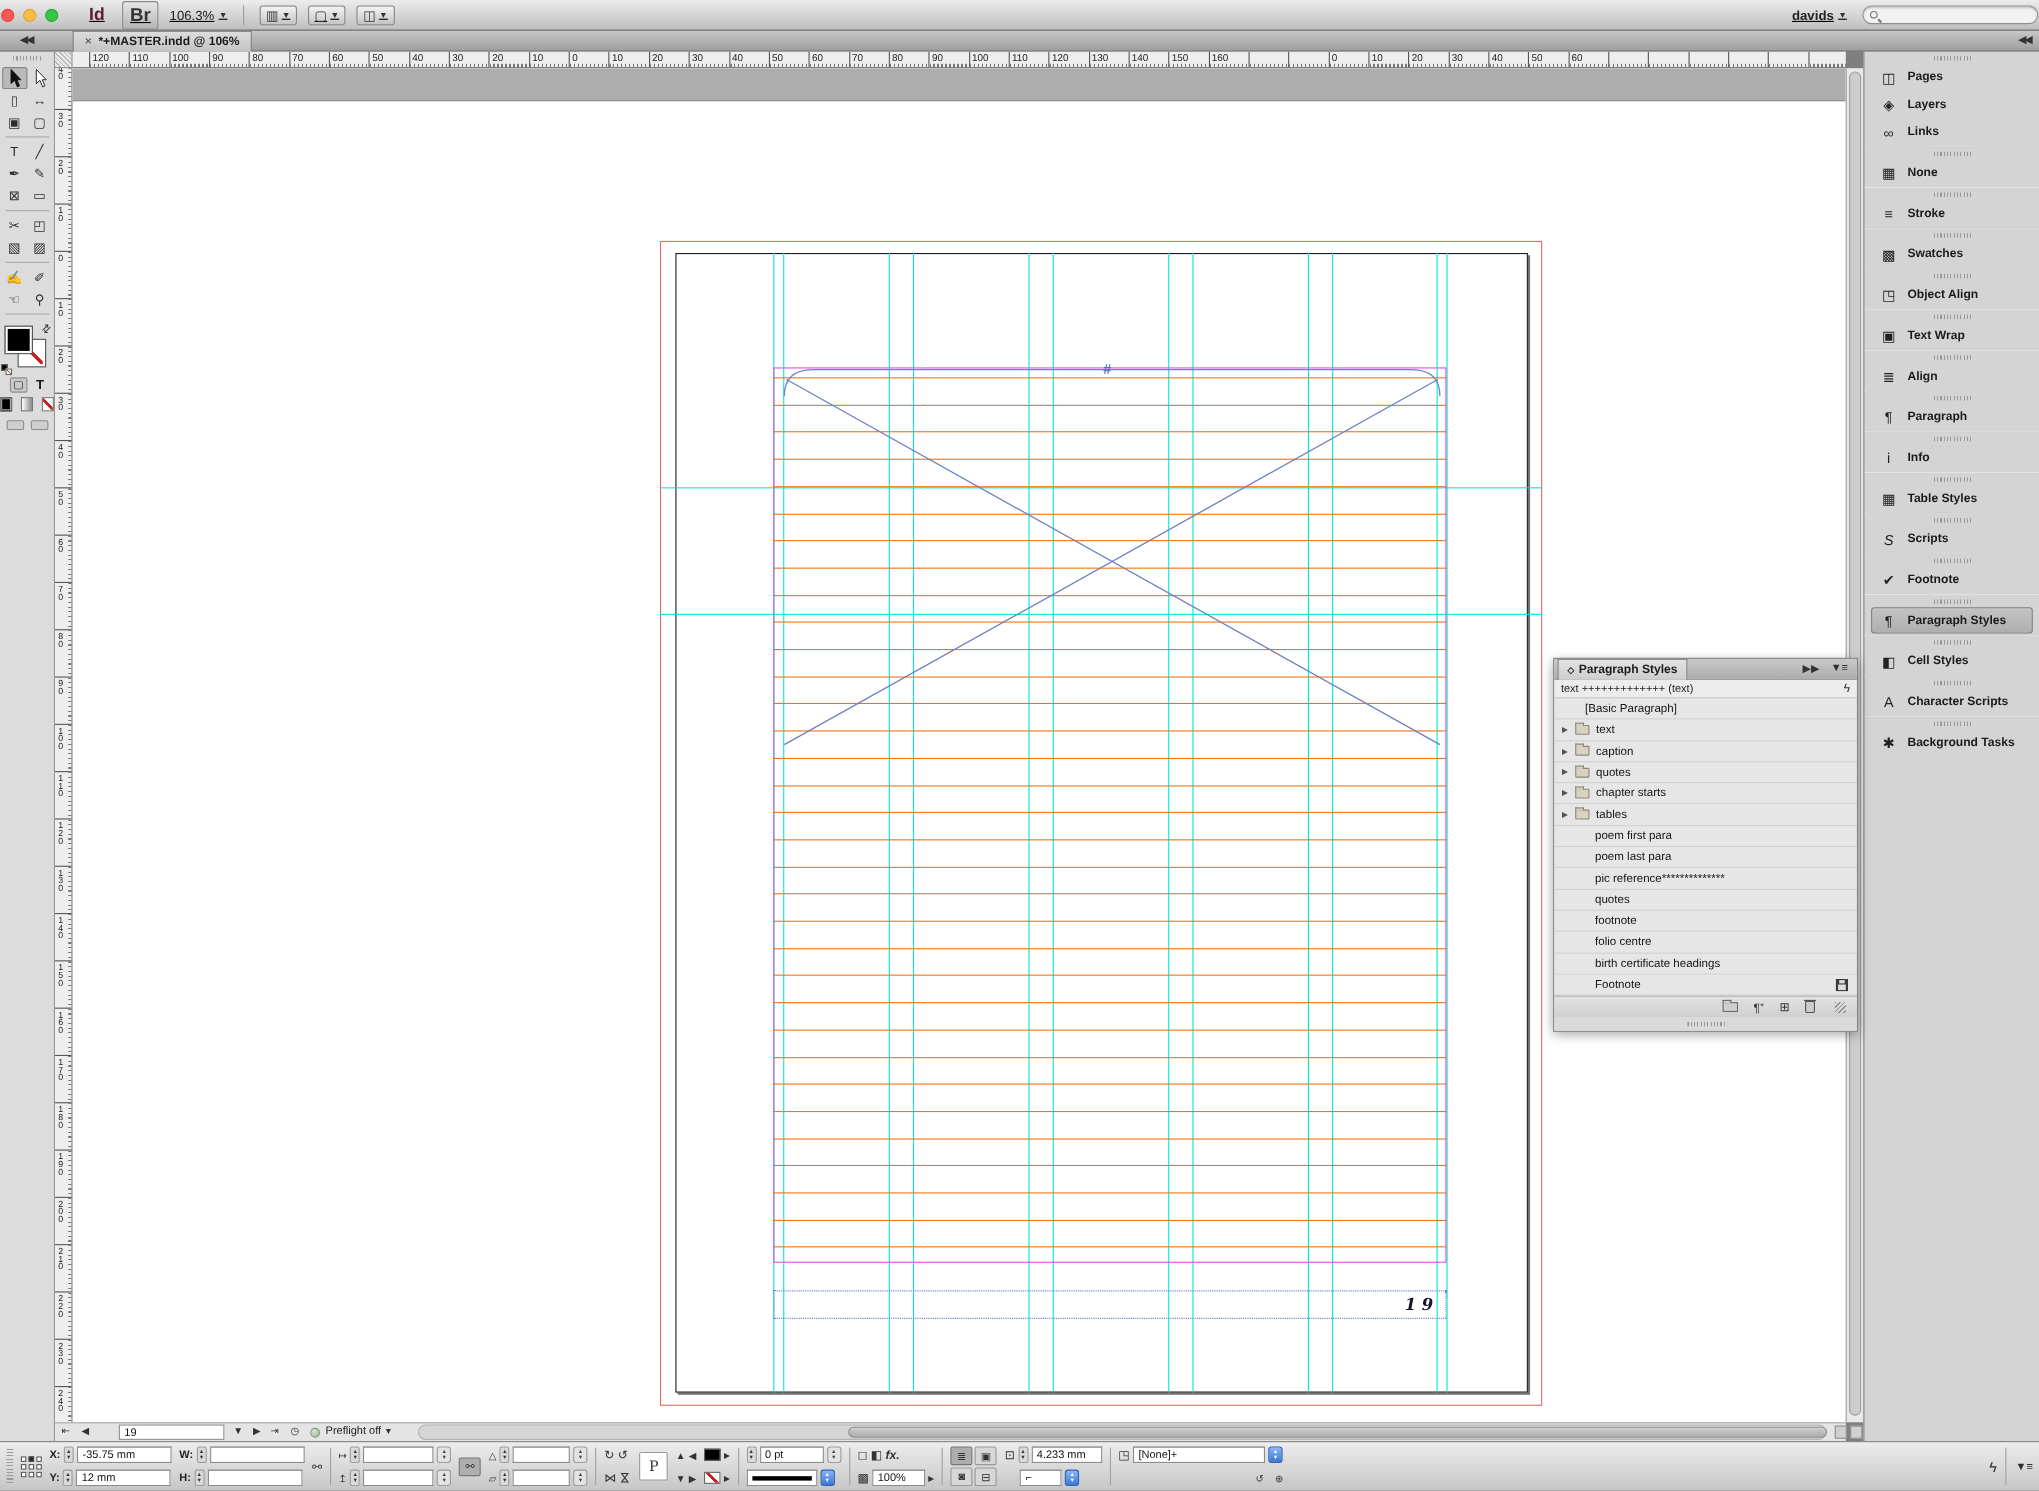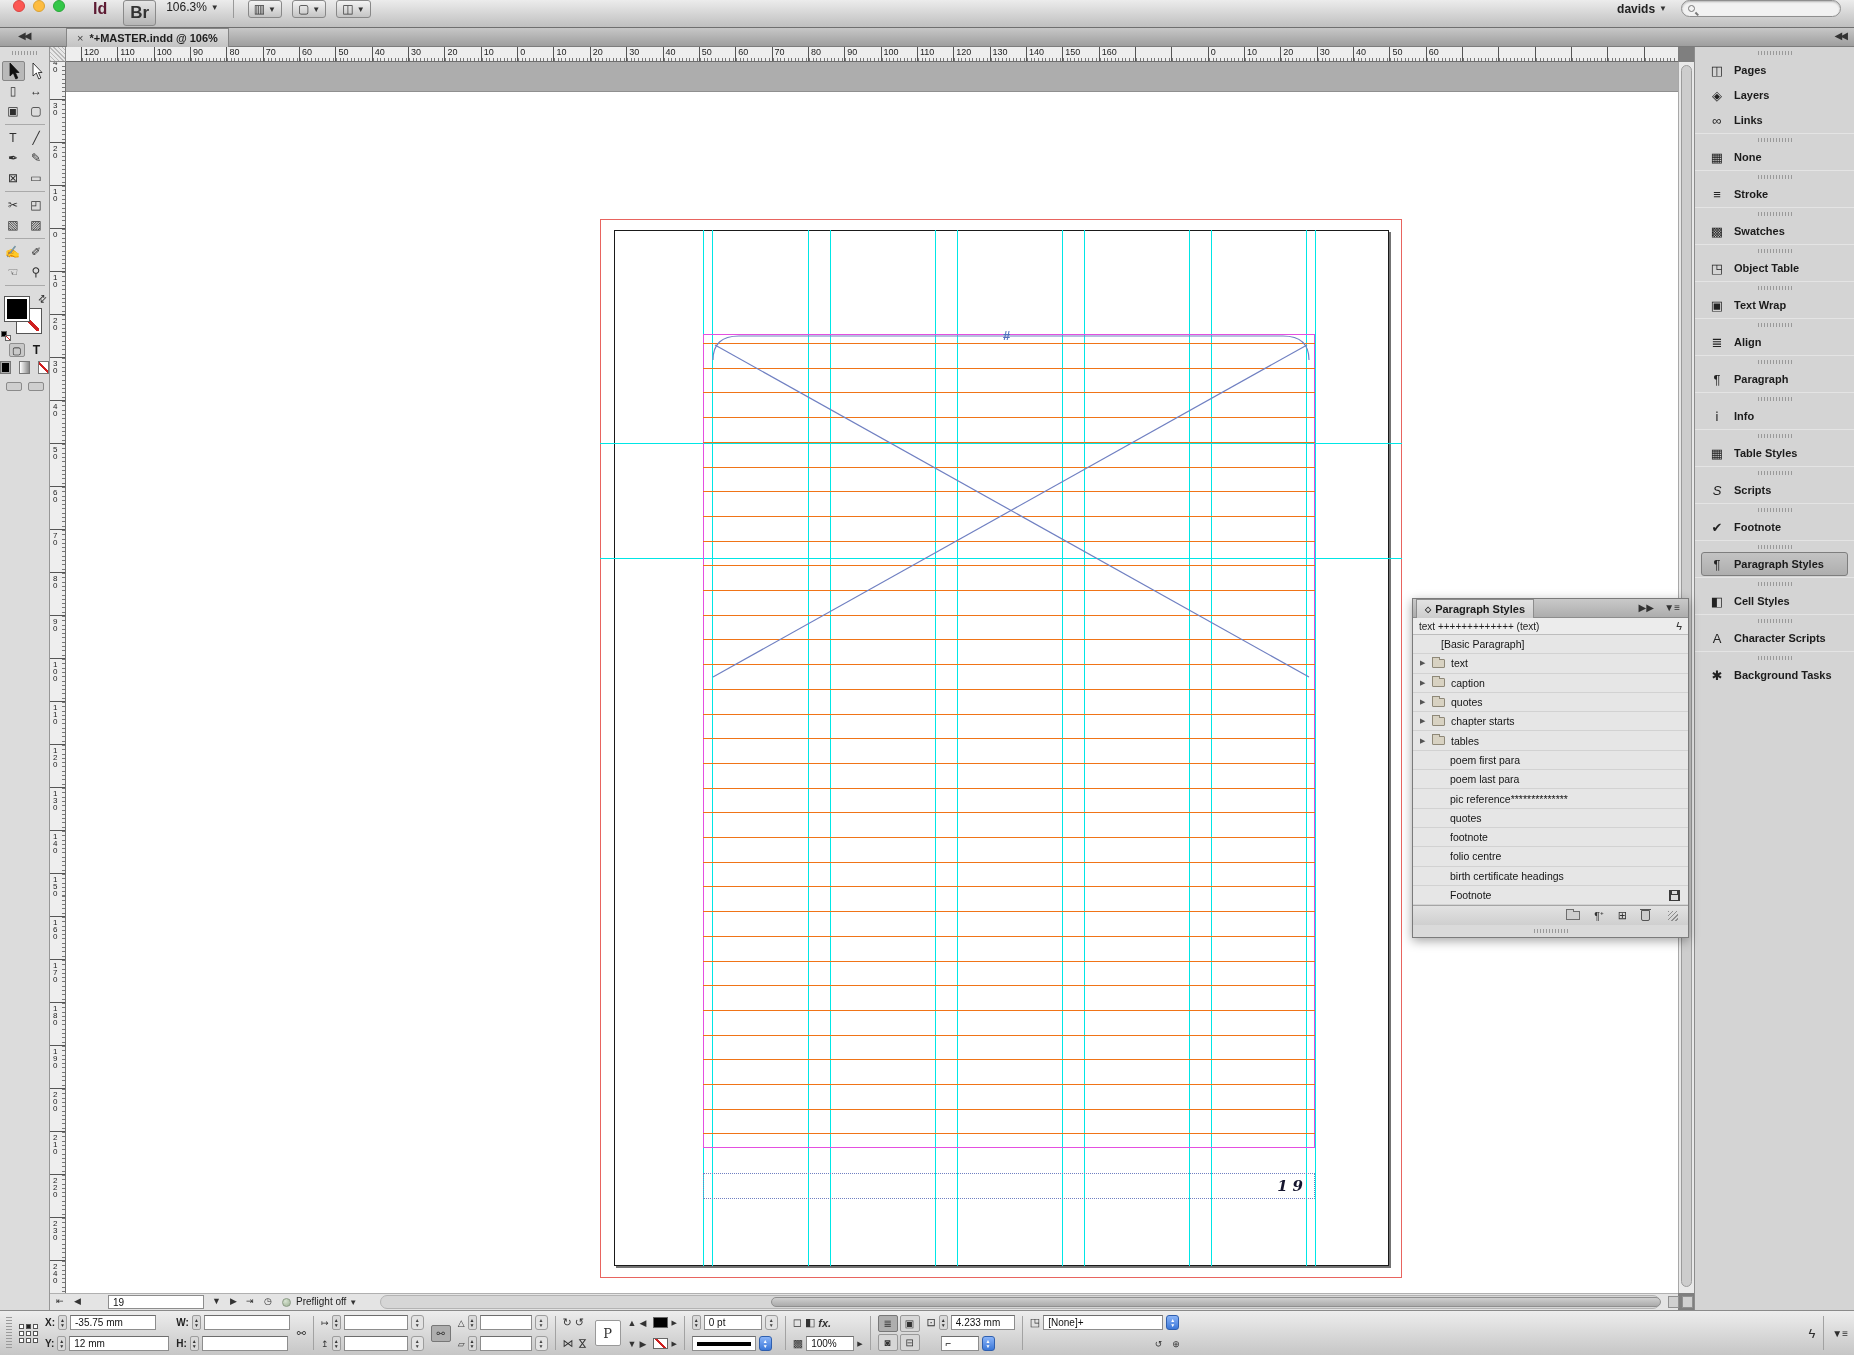--- a/index.html
+++ b/index.html
@@ -2,21 +2,21 @@
 <html><head>
 <meta charset="utf-8">
 <style>
   * { margin:0; padding:0; box-sizing:border-box; }
   html,body { width:1854px; height:1355px; overflow:hidden;
     font-family:"Liberation Sans", sans-serif; background:#7f7f7f; position:relative; }
 
   
   #menubar { position:absolute; left:0; top:0; width:1854px; height:28px;
     background:linear-gradient(#ececec,#bfbfbf); border-bottom:1px solid #6f6f6f;
-    display:flex; align-items:flex-start; gap:10px; padding:0 13px; }
+    display:flex; align-items:center; gap:10px; padding:0 1px;text-decoration:underline; }
   .tl { width:12px; height:12px; border-radius:50%; margin-right:8px; }
   #tl-close{ background:#fc5753; border:1px solid #d94542; }
   #tl-min  { background:#fdbc40; border:1px solid #d9a235; }
   #tl-max  { background:#33c748; border:1px solid #2aa73a; }
   #app-logo { font-weight:bold; font-size:16px; color:#5e1b33; margin:0 6px 0 10px; }
   .mb-btn { background:linear-gradient(#e5e5e5,#b5b5b5); border:1px solid #8a8a8a;
     border-radius:3px; font-size:17px; font-weight:bold; color:#333; padding:2px 6px; }
   .mb-drop { font-size:12px; color:#222; display:flex; align-items:center; gap:4px; }
   .caret { font-size:8px; color:#333; }
   .mb-sep { width:1px; height:18px; background:#999; margin:0 4px; }
@@ -524,21 +524,21 @@
       <div class="dock-div"></div>
       <div class="dock-grip"></div>
       <div class="dock-btn">
         <span class="dock-ic">▩</span>
         <span class="dock-label">Swatches</span>
       </div>
       <div class="dock-div"></div>
       <div class="dock-grip"></div>
       <div class="dock-btn">
         <span class="dock-ic">◳</span>
-        <span class="dock-label">Object Table</span>
+        <span class="dock-label">Object Align</span>
       </div>
       <div class="dock-div"></div>
       <div class="dock-grip"></div>
       <div class="dock-btn">
         <span class="dock-ic">▣</span>
         <span class="dock-label">Text Wrap</span>
       </div>
       <div class="dock-div"></div>
       <div class="dock-grip"></div>
       <div class="dock-btn">
@@ -697,21 +697,21 @@
   </span>
   <div class="cp-col">
     <div class="cp-row">
       <span class="cp-label">X:</span>
       <span class="stepper">▲<br>▼</span>
       <span class="fld" style="width:86px">-35.75 mm</span>
     </div>
     <div class="cp-row">
       <span class="cp-label">Y:</span>
       <span class="stepper">▲<br>▼</span>
-      <span class="fld" style="width:100px">12 mm</span>
+      <span class="fld" style="width:86px">12 mm</span>
     </div>
   </div>
   <div class="cp-col">
     <div class="cp-row">
       <span class="cp-label">W:</span>
       <span class="stepper">▲<br>▼</span>
       <span class="fld" style="width:86px"></span>
     </div>
     <div class="cp-row">
       <span class="cp-label">H:</span>

